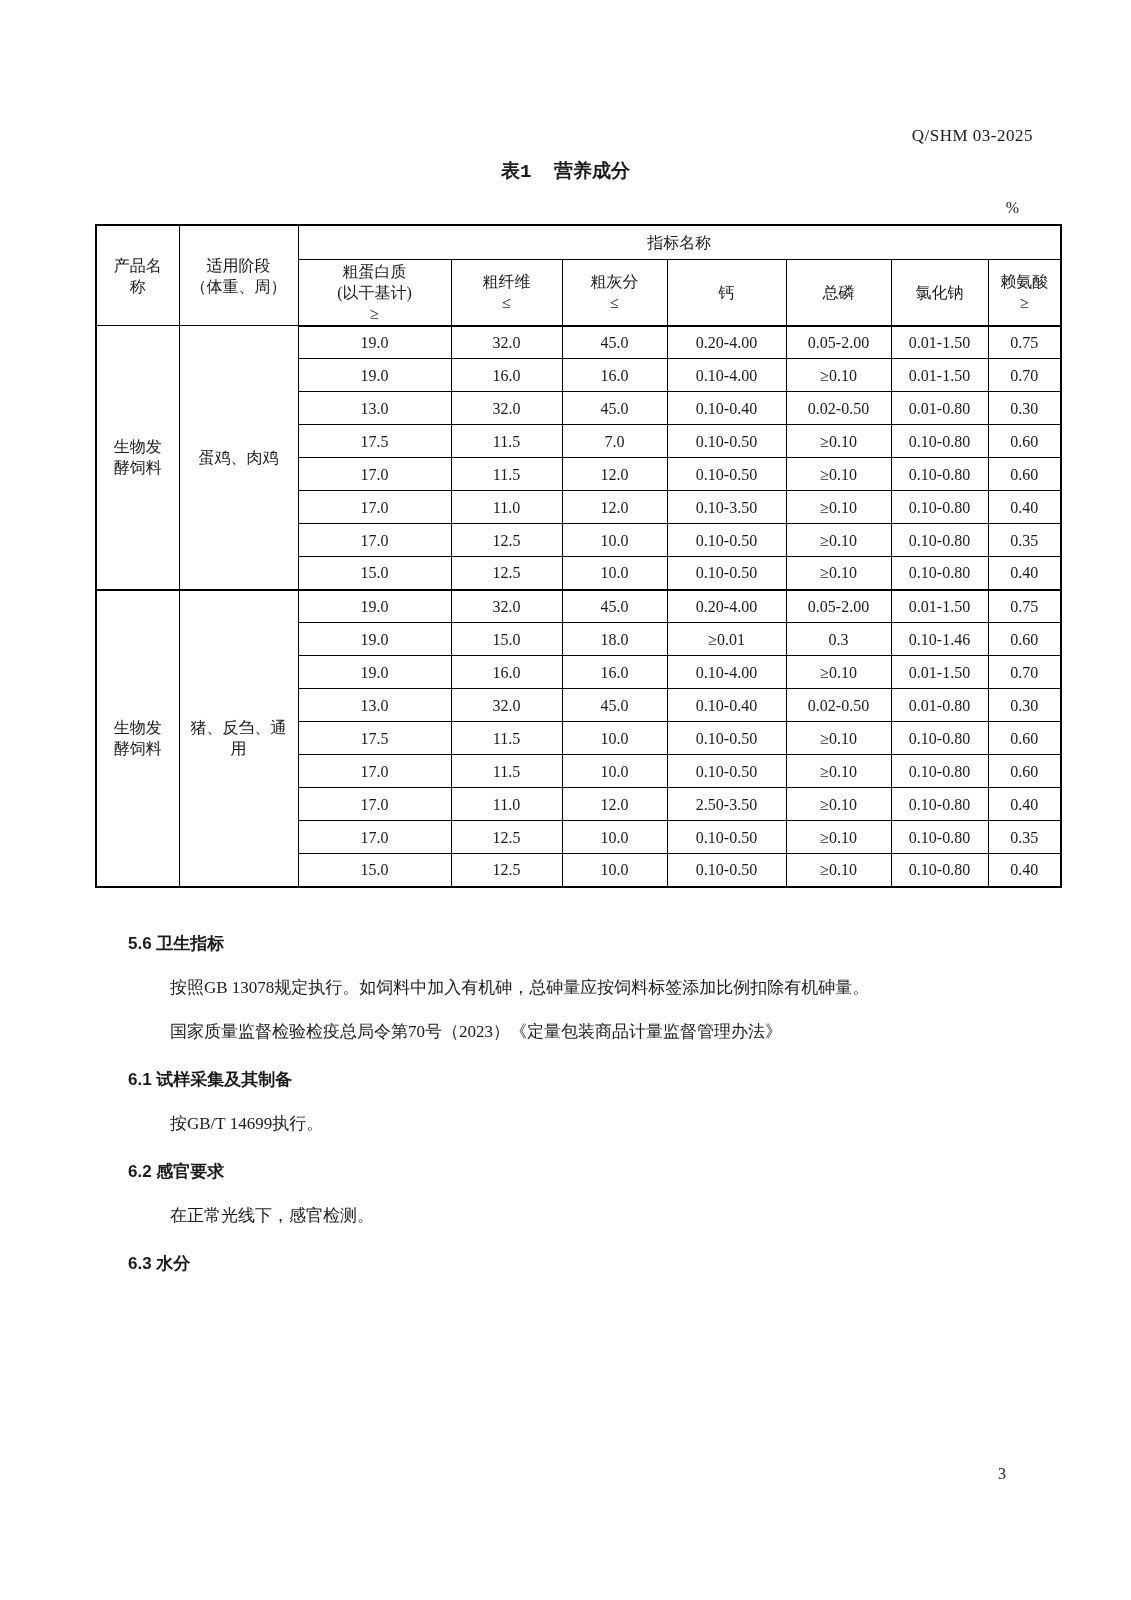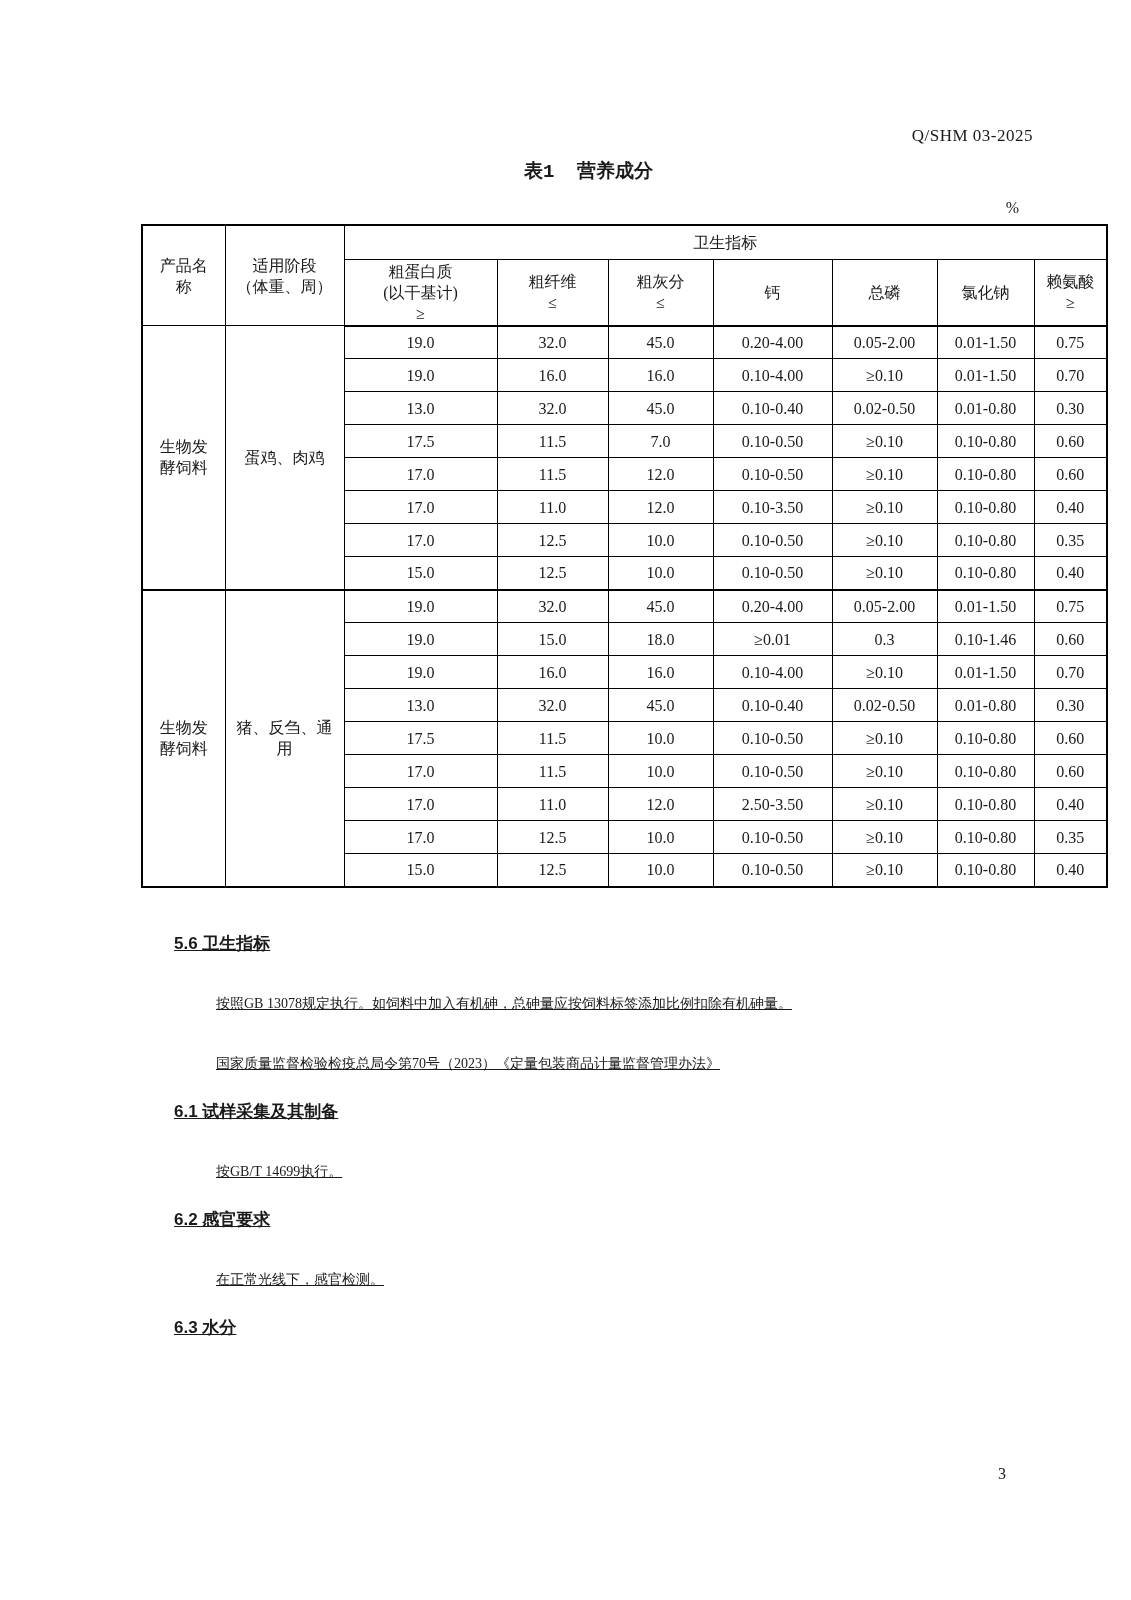--- a/index.html
+++ b/index.html
@@ -6,21 +6,20 @@
   html,body { background:#888; }
   .page {
     width:1131px; height:1600px;
     background:#ffffff;
     position:relative;
     margin:0 auto;
     font-family:"Liberation Serif", serif;
     color:#1a1a1a;
     padding-top:126px;
     overflow:hidden;
-    padding-left:46px;
   }
   .doc-code {
     text-align:right;
     padding-right:98px;
     font-size:17px;
     line-height:20px;
     letter-spacing:0.5px;
   }
   .table-title {
     text-align:center;
@@ -54,38 +53,38 @@
     white-space:pre-line;
     padding:1px 2px;
     font-weight:normal;
     line-height:21px;
   }
   thead tr.hrow1 { height:34px; }
   thead tr.hrow2 { height:62px; }
   tbody tr { height:33px; }
   tbody tr.group-start td { border-top:2px solid #000; }
   thead tr.hrow2 th { border-bottom:2px solid #000; }
-  .sections { margin-top:0;text-decoration:underline; }
+  .sections { margin-top:0; }
   .sec {
     margin-left:128px;
     margin-right:100px;
     line-height:24px;
   }
   .sec.h2, .sec.h3 {
     font-family:"Liberation Sans", sans-serif;
     font-weight:bold;
     font-size:17px;
   }
   .sec.h2 { margin-top:40px; }
   .sec.h3 { margin-top:24px; }
   .sections .sec:first-child { margin-top:44px; }
   .sec.p {
-    margin-top:36px;
+    margin-top:20px;
     margin-left:170px;
-    font-size:14px;
+    font-size:17px;
   }
   .page-number {
     position:absolute;
     top:1465px;
     left:998px;
     font-size:16px;
   }
 </style>
 </head>
 <body>
@@ -109,21 +108,21 @@
       <col style="width:105px">
       <col style="width:97px">
       <col style="width:73px">
     </colgroup>
     <thead>
       <tr class="hrow1">
         <th rowspan="2">产品名
 称</th>
         <th rowspan="2">适用阶段
 （体重、周）</th>
-        <th colspan="7">卫生指标</th>
+        <th colspan="7">指标名称</th>
       </tr>
       <tr class="hrow2" id="subheader-row">
           <th>粗蛋白质
 (以干基计)
 ≥</th>
           <th>粗纤维
 ≤</th>
           <th>粗灰分
 ≤</th>
           <th>钙</th>

